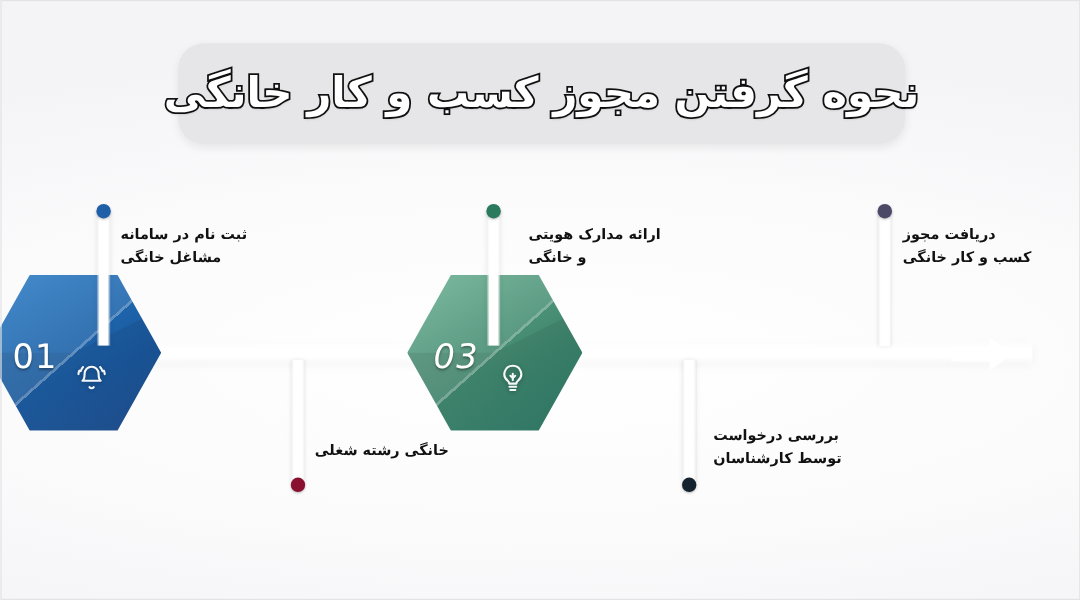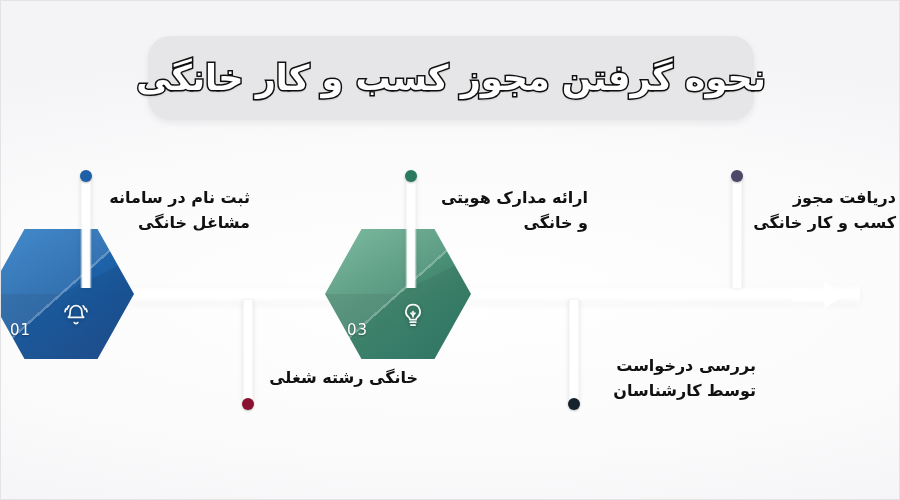--- a/index.html
+++ b/index.html
@@ -92,28 +92,27 @@
   .hex .facet-edge {
     position: absolute;
     left: 0; top: 0; width: 100%; height: 100%;
     background:
       linear-gradient(to bottom right, rgba(255,255,255,0.10) 0 49.4%, rgba(255,255,255,0.30) 49.4% 50.6%, rgba(255,255,255,0.0) 50.6% 100%);
   }
   .hex-num {
     position: absolute;
     left: 22px;
     top: 52px;
-    font-size: 15px;
+    font-size: 28px;
     font-weight: 400;
     color: #ffffff;
     letter-spacing: 1px;
     direction: ltr;
     z-index: 4;
     text-shadow: 0 1px 2px rgba(0,0,0,0.35);
-    margin-top: 40px;
   }
   .hex-icon {
     position: absolute;
     z-index: 4;
     color: #ffffff;
     opacity: 0.95;
     filter: drop-shadow(0 1px 2px rgba(0,0,0,0.3));
   }
   .hex-icon.lower { left: 74px; top: 72px; }
   .hex-icon.upper { left: 74px; top: 22px; }
@@ -131,26 +130,26 @@
     width: 12px;
     height: 12px;
     border-radius: 50%;
     z-index: 3;
     box-shadow: 0 1px 2px rgba(0,0,0,0.25);
   }
 
   
   .step-label {
     position: absolute;
-    font-size: 16px;
+    font-size: 12px;
     font-weight: 700;
     line-height: 1.55;
     color: #111111;
     direction: rtl;
-    text-align: right;
+    text-align: left;
     letter-spacing: 0.2px;
     z-index: 5;
     white-space: pre-line;
   }
 
   
   #end-arrow {
     position: absolute;
     left: 792px;
     top: 281px;
@@ -197,21 +196,21 @@
   <div class="stem" style="left:242px; top:300px; height:104px;"></div>
   <div class="dot" style="left:242px; top:398px; background:#8a1030;"></div>
   <div class="step-label" style="left:262px; top:366px; width:156px;">خانگی رشته شغلی</div>
 
 
   <div class="stem" style="left:405px; top:176px; height:112px;"></div>
   <div class="dot" style="left:405px; top:170px; background:#2a7a5e;"></div>
   <div class="step-label" style="left:440px; top:186px; width:148px;">ارائه مدارک هویتی
 و خانگی</div>
 
-  <div class="hex" style="left:325px; top:229px;">
+  <div class="hex" style="left:339px; top:229px;font-style:italic;">
     <div class="facet-top" style="background: linear-gradient(150deg, #6fb496 0%, #4a9076 45%, #1f6b59 100%);"></div>
     <div class="facet-overlay-b"></div>
     <div class="facet-edge"></div>
     <div class="hex-num">03</div>
     <span class="hex-icon lower">
       <svg width="28" height="28" viewBox="0 0 24 24" fill="none" stroke="currentColor" stroke-width="1.5" stroke-linecap="round" stroke-linejoin="round">
         <path d="M12 3.2a6 6 0 0 0-3.6 10.8c.6.5 1 1.2 1 2h5.2c0-.8.4-1.5 1-2A6 6 0 0 0 12 3.2z"></path>
         <path d="M9.6 18.2h4.8"></path>
         <path d="M10.2 20.6h3.6"></path>
         <path d="M12 9v4.5"></path>

